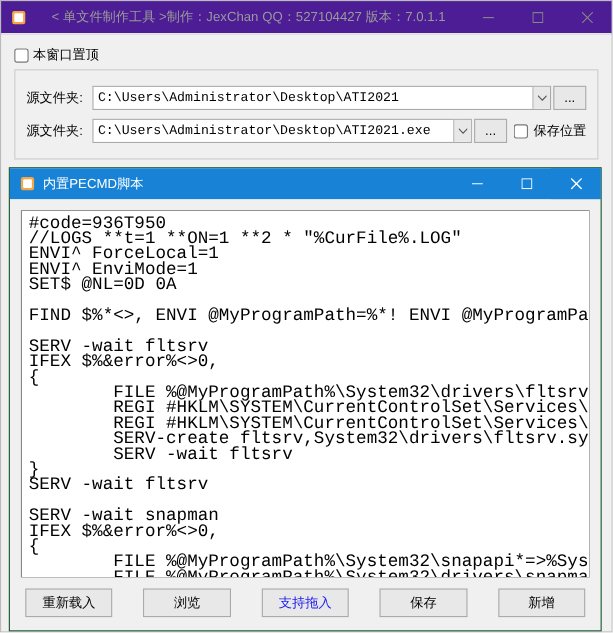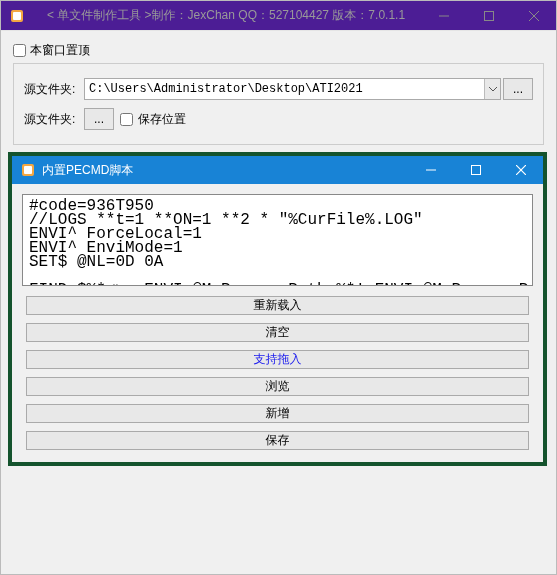--- a/index.html
+++ b/index.html
@@ -17,28 +17,28 @@
   .group { border: 1px solid #ccc; padding: 14px 10px 14px 10px; background: #f0f0f0; }
   .row { display: flex; align-items: center; margin-bottom: 8px; gap: 2px; }
   .row:last-child { margin-bottom: 0; }
   .row label { width: 58px; text-align: left; }
   .row input[type=text] { flex: 1; height: 22px; padding: 0 4px; border: 1px solid #aaa; font-family: Consolas, "Courier New", monospace; font-size: 12px; background: #fff; }
   .combo-wrap { flex:1; position:relative; display:flex; }
   .combo-wrap input { width:100%; padding-right:18px; }
   .combo-arrow { position:absolute; right:1px; top:1px; bottom:1px; width:16px; background:#e8e8e8; border-left:1px solid #bbb; display:flex; align-items:center; justify-content:center; }
   .combo-arrow svg { width:8px; height:8px; }
   .dotbtn { width: 30px; height: 22px; border: 1px solid #aaa; background: #e8e8e8; text-align: center; line-height: 20px; cursor: pointer; }
-  .inner-window { position: absolute; left: 8px; top: 152px; width: 539px; height: 314px; border: 4px solid #14532d; display: flex; flex-direction: column; background: #f0f0f0; }
+  .inner-window { position: absolute; left: 8px; top: 152px; width: 539px; height: 422px; border: 1px solid #14532d; display: flex; flex-direction: column; background: #f0f0f0; }
   .inner-titlebar { height: 28px; background: #1883d6; color: #fff; display: flex; align-items: center; padding-left: 8px; }
   .inner-titlebar .title { flex: 1; }
   .inner-winbtn { width: 45px; height: 100%; display: flex; align-items: center; justify-content: center; color: #fff; }
   .inner-winbtn.close { background: #1883d6; }
   .inner-content { flex: 1; padding: 10px; display: flex; flex-direction: column; min-height: 0; }
   .code-frame { flex: 1; border: 1px solid #888; background: #fff; overflow: auto; padding: 4px 6px; font-family: "SimSun", "Courier New", monospace; font-size: 16px; line-height: 14px; white-space: pre; color: #000; margin-bottom: 10px; min-height: 0; }
-  .btnrow { display: flex; gap: 8px; justify-content: space-between; padding: 0 4px 2px 4px; flex-direction: column; }
+  .btnrow { display: flex; gap: 28px; justify-content: space-between; padding: 0 4px 2px 4px; }
   .btn { flex:1; height: 26px; border: 1px solid #aaa; background: #e8e8e8; cursor: pointer; display:flex; align-items:center; justify-content:center; }
   .btn.link { color: #2020ee; }
   .outer-wrap { position: relative; width: 557px; height: 575px; }
 </style>
 </head>
 <body>
 
 <div class="outer-wrap">
 <div class="window">
   <div class="titlebar">
@@ -81,20 +81,28 @@
           <div class="combo-arrow">
                 <svg viewBox="0 0 8 8">
                   <polyline points="0,2 4,6 8,2" fill="none" stroke="#555" stroke-width="1"></polyline>
                 </svg>
               </div>
         </div>
         <div class="dotbtn">...</div>
       </div>
       <div class="row">
         <label>源文件夹:</label>
+        <div class="combo-wrap">
+          <input type="text" value="C:\Users\Administrator\Desktop\ATI2021.exe" style="">
+          <div class="combo-arrow">
+                <svg viewBox="0 0 8 8">
+                  <polyline points="0,2 4,6 8,2" fill="none" stroke="#555" stroke-width="1"></polyline>
+                </svg>
+              </div>
+        </div>
         <div class="dotbtn">...</div>
         <input type="checkbox" style="">
         <span>保存位置</span>
       </div>
     </div>
   </div>
 </div>
 
 <div class="inner-window">
   <div class="inner-titlebar">
@@ -142,21 +150,20 @@
 }
 SERV -wait fltsrv
 
 SERV -wait snapman
 IFEX $%&amp;error%&lt;&gt;0,
 {
         FILE %@MyProgramPath%\System32\snapapi*=&gt;%SystemRoot%\System32\
         FILE %@MyProgramPath%\System32\drivers\snapman.sys=&gt;%SystemRoot%\System32\drivers\snapman.sys</div>
     <div class="btnrow">
       <div class="btn">重新载入</div>
-      <div class="btn">清空</div>
+      <div class="btn">浏览</div>
       <div class="btn link">支持拖入</div>
-      <div class="btn">浏览</div>
+      <div class="btn">保存</div>
       <div class="btn">新增</div>
-      <div class="btn">保存</div>
     </div>
   </div>
 </div>
 </div>
 
 </body></html>

